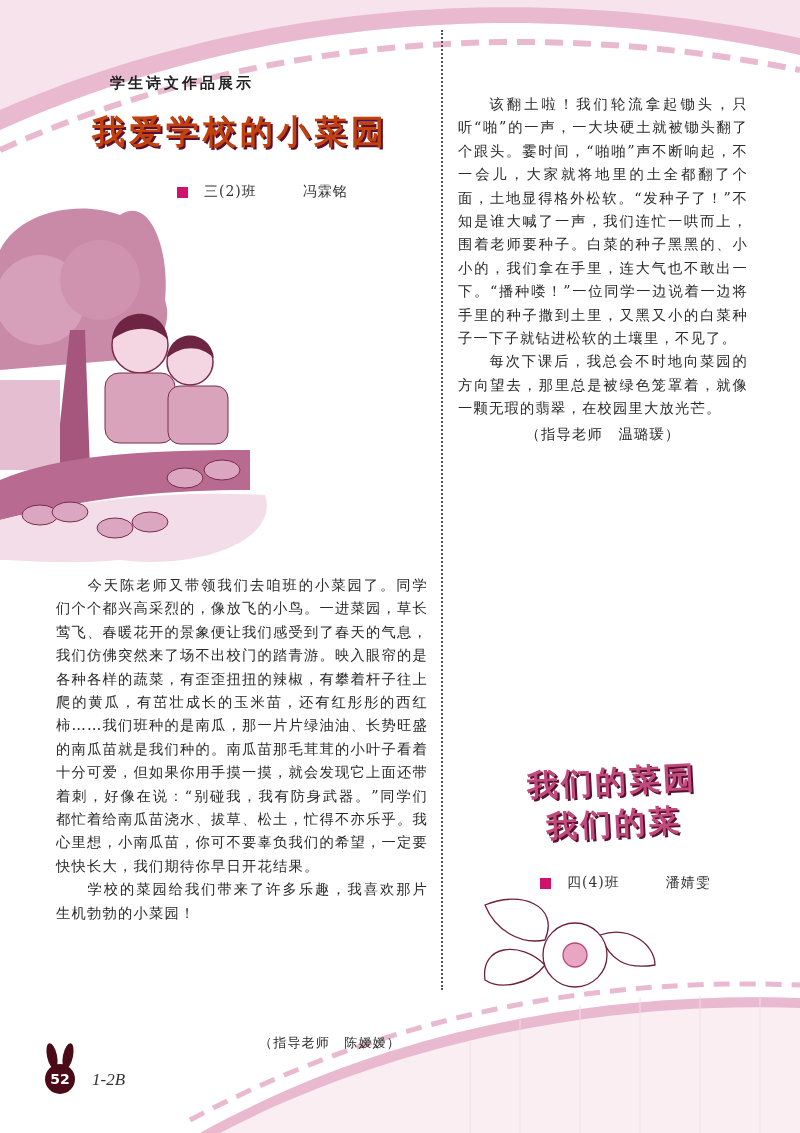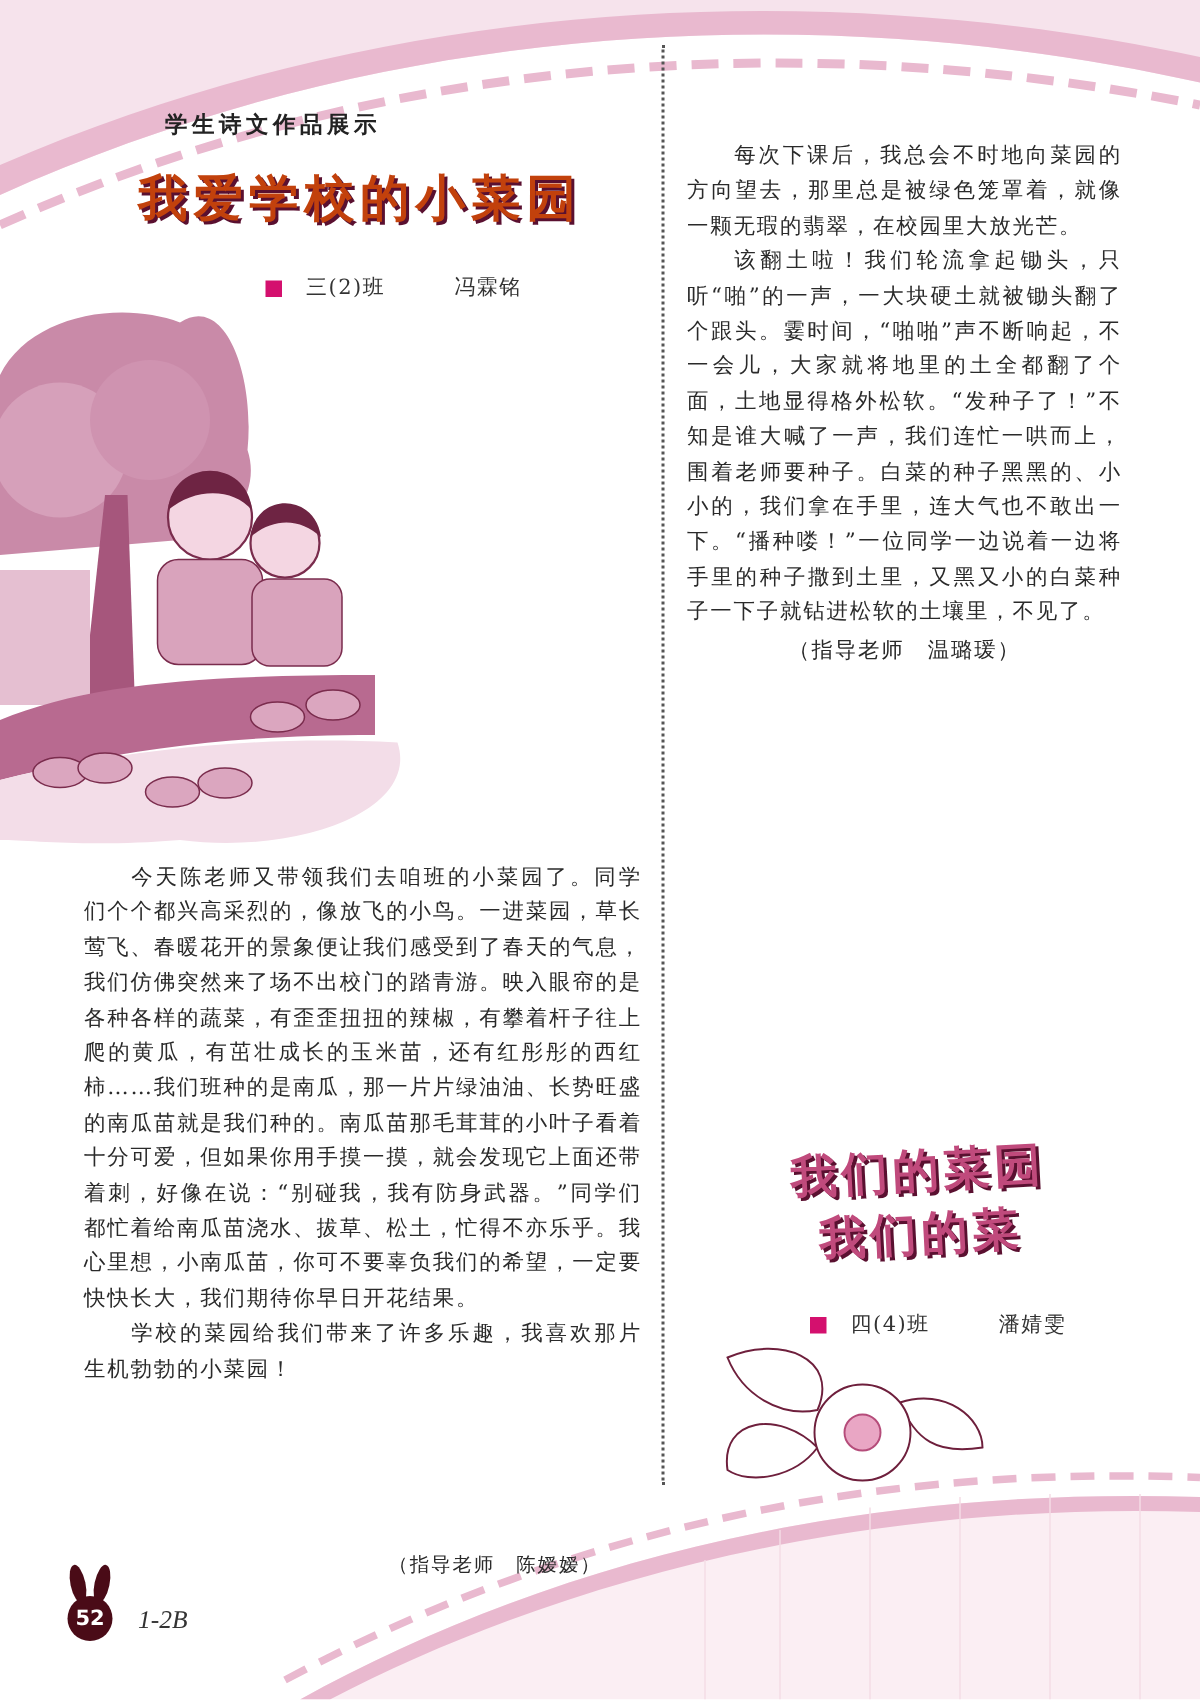--- a/index.html
+++ b/index.html
@@ -105,22 +105,22 @@
   <span>冯霖铭</span>
 </div>
 
 <div class="layer para-col col-left">
   <p>今天陈老师又带领我们去咱班的小菜园了。同学们个个都兴高采烈的，像放飞的小鸟。一进菜园，草长莺飞、春暖花开的景象便让我们感受到了春天的气息，我们仿佛突然来了场不出校门的踏青游。映入眼帘的是各种各样的蔬菜，有歪歪扭扭的辣椒，有攀着杆子往上爬的黄瓜，有茁壮成长的玉米苗，还有红彤彤的西红柿……我们班种的是南瓜，那一片片绿油油、长势旺盛的南瓜苗就是我们种的。南瓜苗那毛茸茸的小叶子看着十分可爱，但如果你用手摸一摸，就会发现它上面还带着刺，好像在说：“别碰我，我有防身武器。”同学们都忙着给南瓜苗浇水、拔草、松土，忙得不亦乐乎。我心里想，小南瓜苗，你可不要辜负我们的希望，一定要快快长大，我们期待你早日开花结果。</p>
   <p>学校的菜园给我们带来了许多乐趣，我喜欢那片生机勃勃的小菜园！</p>
 </div>
 <div class="layer teacher-left">（指导老师　陈嫒嫒）</div>
 
 <div class="layer para-col col-right">
+  <p>该翻土啦！我们轮流拿起锄头，只听“啪”的一声，一大块硬土就被锄头翻了个跟头。霎时间，“啪啪”声不断响起，不一会儿，大家就将地里的土全都翻了个面，土地显得格外松软。“发种子了！”不知是谁大喊了一声，我们连忙一哄而上，围着老师要种子。白菜的种子黑黑的、小小的，我们拿在手里，连大气也不敢出一下。“播种喽！”一位同学一边说着一边将手里的种子撒到土里，又黑又小的白菜种子一下子就钻进松软的土壤里，不见了。</p>
   <p>每次下课后，我总会不时地向菜园的方向望去，那里总是被绿色笼罩着，就像一颗无瑕的翡翠，在校园里大放光芒。</p>
-  <p>该翻土啦！我们轮流拿起锄头，只听“啪”的一声，一大块硬土就被锄头翻了个跟头。霎时间，“啪啪”声不断响起，不一会儿，大家就将地里的土全都翻了个面，土地显得格外松软。“发种子了！”不知是谁大喊了一声，我们连忙一哄而上，围着老师要种子。白菜的种子黑黑的、小小的，我们拿在手里，连大气也不敢出一下。“播种喽！”一位同学一边说着一边将手里的种子撒到土里，又黑又小的白菜种子一下子就钻进松软的土壤里，不见了。</p>
   <div class="teacher">（指导老师　温璐瑗）</div>
 </div>
 
 <div class="layer title2">
   <div>我们的菜园</div>
   <div>我们的菜</div>
 </div>
 
 <div class="layer byline byline2">
   <span class="sq"></span>

